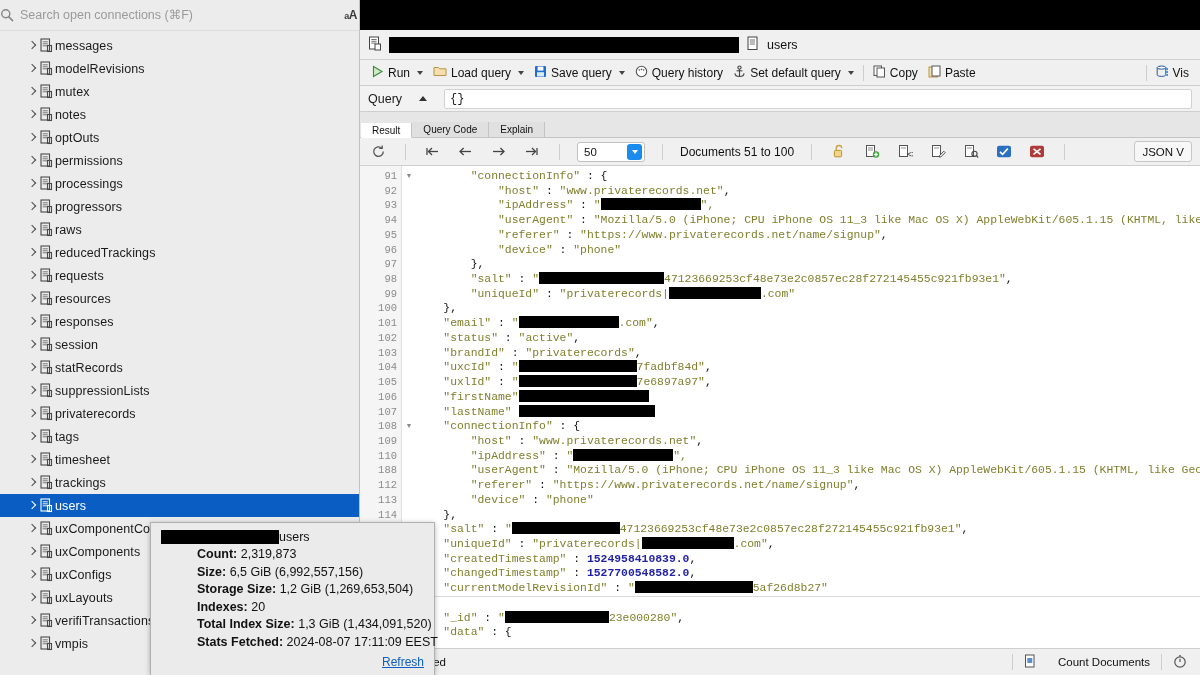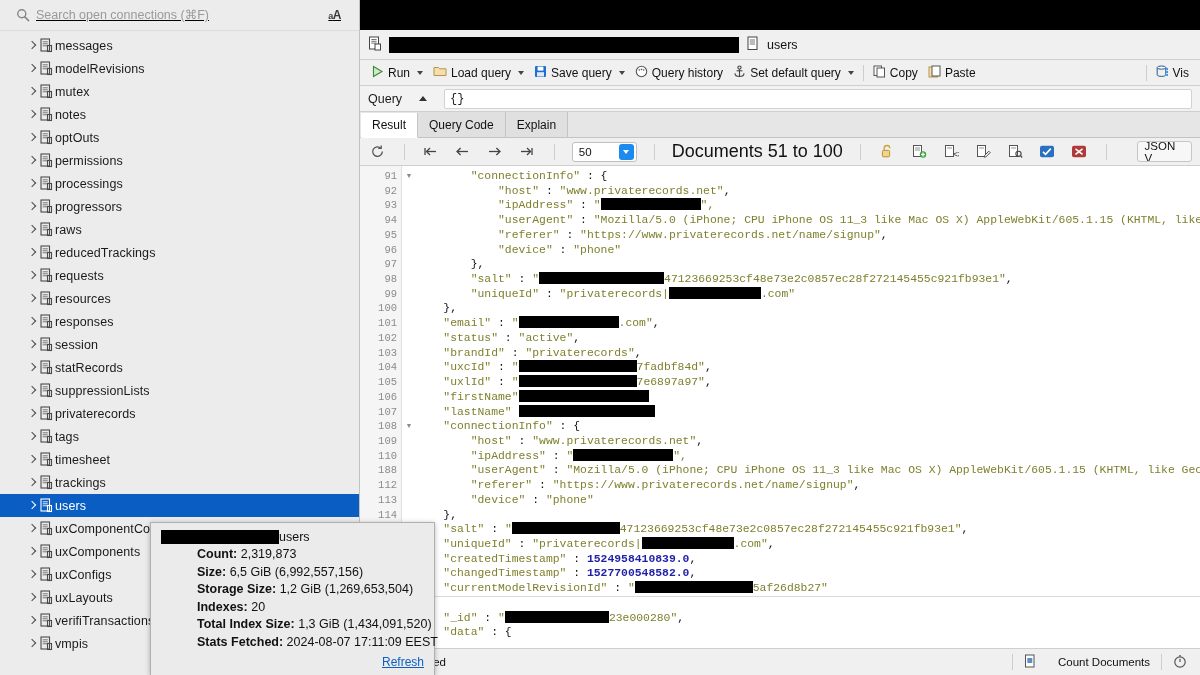--- a/index.html
+++ b/index.html
@@ -13,21 +13,21 @@
 
   
   .sidebar{
     width:360px;height:675px;background:#ececec;
     border-right:1px solid #c2c2c2;
     display:flex;flex-direction:column;position:relative;
     box-sizing:border-box;
   }
   .search-bar{
     height:30px;flex:0 0 30px;display:flex;align-items:center;
-    background:#ececec;padding:0 16px;gap:6px;border-bottom:1px solid #dcdcdc;text-decoration:underline;
+    background:#ececec;padding:0 0;gap:6px;border-bottom:1px solid #dcdcdc;
   }
   .search-ico{width:14px;height:14px;flex:0 0 14px;opacity:.55;}
   .search-input{
     flex:1;border:0;outline:0;background:transparent;
     font-family:"Liberation Sans", sans-serif;font-size:12.5px;color:#222;
     padding:0;
   }
   .search-input::placeholder{color:#9a9a9a;}
   .aa-btn{font-size:12px;font-weight:bold;color:#3a3a3a;letter-spacing:-.5px;
     cursor:default;padding:0 2px;}
@@ -110,22 +110,22 @@
     flex:1;height:20px;background:#fff;border:1px solid #d2d2d2;border-radius:2px;
     display:flex;align-items:center;padding:0 5px;box-sizing:border-box;
     font-family:"Liberation Mono", monospace;font-size:12px;color:#222;
   }
 
   .tabs{
     height:26px;flex:0 0 26px;background:#e6e6e6;border-bottom:1px solid #c4c4c4;
     display:flex;align-items:flex-end;padding-left:1px;box-sizing:border-box;
   }
   .tab{
-    height:25px;padding:0 11px;display:flex;align-items:center;
-    font-size:12px;color:#111;background:#e0e0e0;
+    height:15px;padding:0 11px;display:flex;align-items:center;
+    font-size:10px;color:#111;background:#e0e0e0;
     border-right:1px solid #c4c4c4;cursor:default;box-sizing:border-box;
   }
   .tab.active{background:#fff;border-bottom:1px solid #fff;margin-bottom:-1px;}
 
   .res-toolbar{
     height:28px;flex:0 0 28px;background:#f0f0f0;border-bottom:1px solid #cfcfcf;
     display:flex;align-items:center;padding:0 8px;gap:13px;box-sizing:border-box;
   }
   .ic-btn{width:20px;height:20px;display:flex;align-items:center;justify-content:center;cursor:default;}
   .page-size{
@@ -134,21 +134,21 @@
     box-sizing:border-box;font-size:11.5px;color:#111;cursor:default;
   }
   .ps-arrow{
     width:15px;height:16px;background:#1b8bf0;border-radius:3px;
     display:flex;align-items:center;justify-content:center;
   }
   .ps-arrow:after{
     content:"";width:0;height:0;border-left:3.5px solid transparent;
     border-right:3.5px solid transparent;border-top:4px solid #fff;
   }
-  .docs-range{font-size:18px;color:#111;white-space:nowrap;}
+  .docs-range{font-size:12px;color:#111;white-space:nowrap;}
   .json-view-btn{
     height:19px;padding:0 7px;background:#f7f7f7;border:1px solid #c6c6c6;border-radius:3px;
     display:flex;align-items:center;font-size:11.5px;color:#111;cursor:default;
     overflow:hidden;
   }
 
   
   .code-wrap{flex:1;display:flex;overflow:hidden;background:#fff;position:relative;min-height:0;}
   .gutter{
     width:42px;flex:0 0 42px;background:#f5f5f5;border-right:1px solid #e0e0e0;

